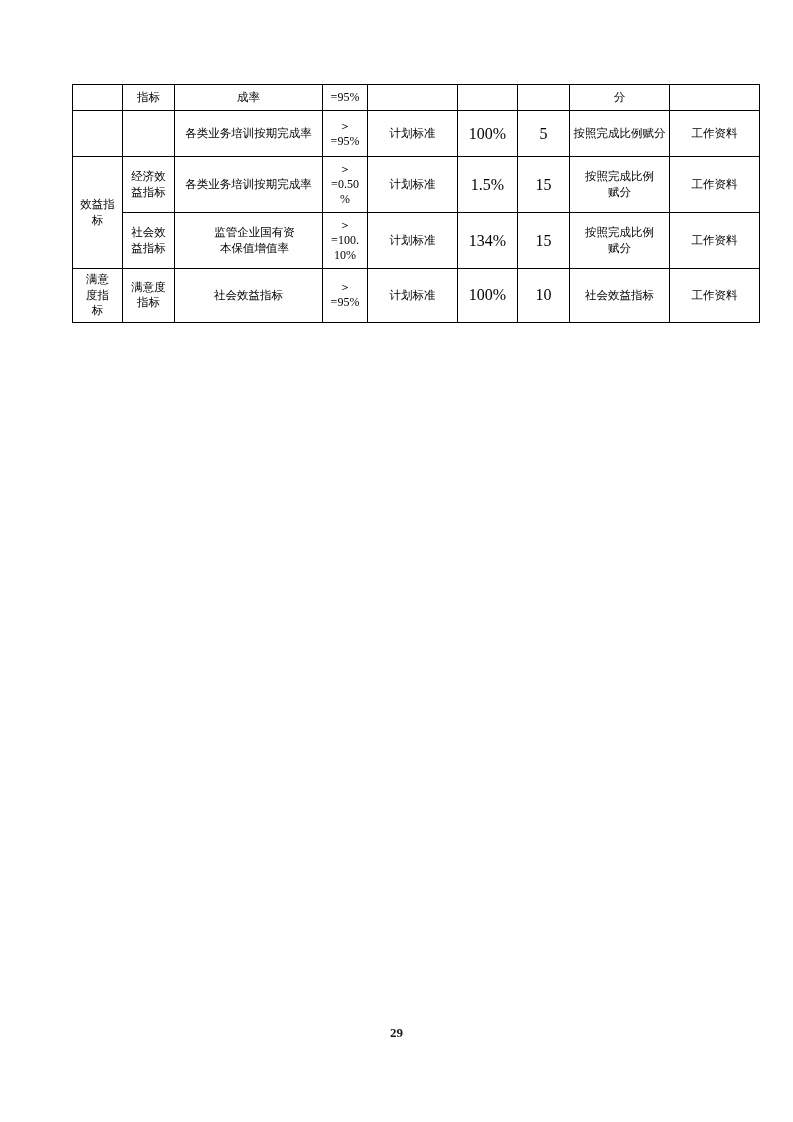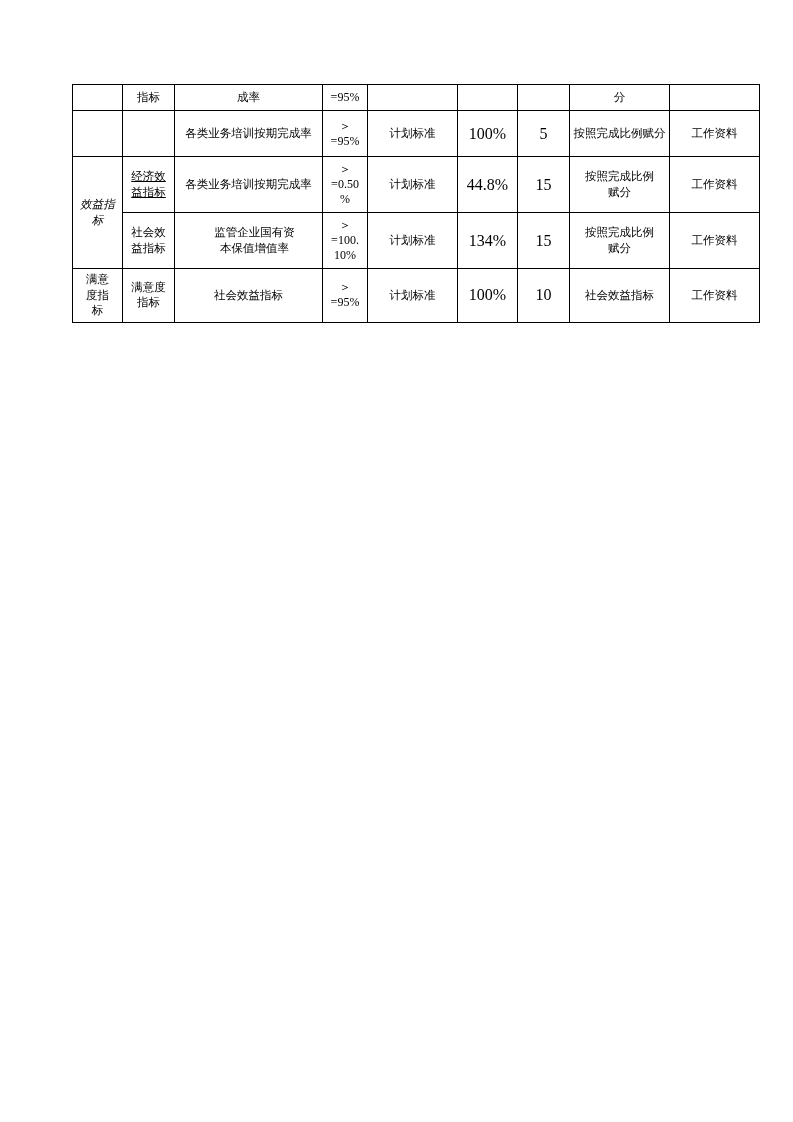--- a/index.html
+++ b/index.html
@@ -110,28 +110,28 @@
         <td>各类业务培训按期完成率</td>
         <td class="op" style="white-space: pre-line;">＞
 =95%</td>
         <td>计划标准</td>
         <td class="num">100%</td>
         <td class="num">5</td>
         <td>按照完成比例赋分</td>
         <td>工作资料</td>
       </tr>
       <tr class="row-h3">
-        <td rowspan="2" style="white-space: pre-line; font-style: italic;">效益指标</td>
-        <td style="padding-left:6px;padding-right:6px;text-decoration:underline;">经济效益指标</td>
+        <td rowspan="2" style="white-space: pre-line;">效益指标</td>
+        <td style="padding-left:6px;padding-right:6px;">经济效益指标</td>
         <td>各类业务培训按期完成率</td>
         <td class="op" style="white-space: pre-line;">＞
 =0.50
 %</td>
         <td>计划标准</td>
-        <td class="num">44.8%</td>
+        <td class="num">1.5%</td>
         <td class="num">15</td>
         <td style="padding-left:14px;padding-right:14px;">按照完成比例赋分</td>
         <td>工作资料</td>
       </tr>
       <tr class="row-h4">
         <td style="padding-left:6px;padding-right:6px;">社会效益指标</td>
         <td style="padding-left:34px;padding-right:22px;">监管企业国有资本保值增值率</td>
         <td class="op" style="white-space: pre-line;">＞
 =100.
 10%</td>
@@ -149,14 +149,15 @@
 =95%</td>
         <td>计划标准</td>
         <td class="num">100%</td>
         <td class="num">10</td>
         <td>社会效益指标</td>
         <td>工作资料</td>
       </tr>
     </tbody>
   </table>
 
+  <div class="page-number">29</div>
 
 </div>
 
 </body></html>

